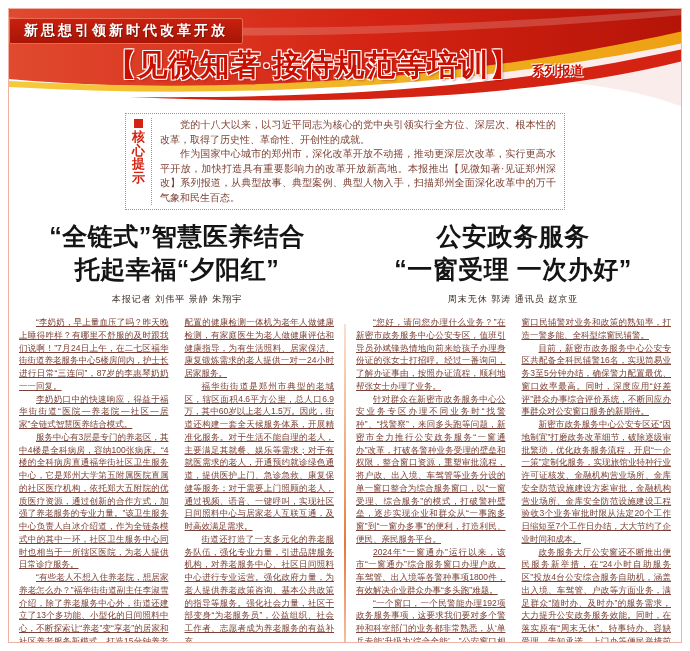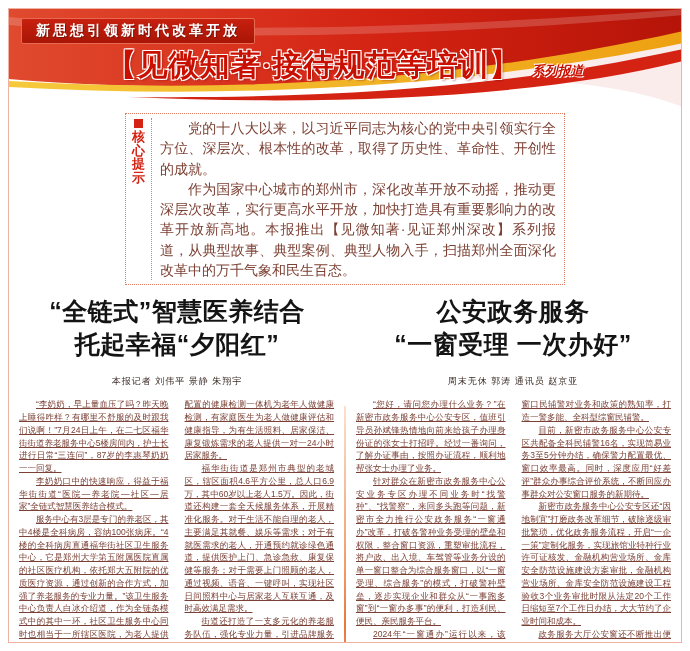--- a/index.html
+++ b/index.html
@@ -3,45 +3,45 @@
 <meta charset="utf-8">
 <style>
   * { margin:0; padding:0; box-sizing:border-box; }
   html,body { width:690px; height:651px; background:#fff; font-family:"Liberation Sans","DejaVu Sans",sans-serif; }
   .page { position:relative; width:690px; height:651px; background:#fff; padding:8px; }
   .frame { position:relative; width:674px; height:635px; border:1px solid #f0b2a2; background:#fff; overflow:hidden; }
 
   
   .banner { position:relative; width:100%; height:100px; overflow:hidden; }
   .banner svg { position:absolute; inset:0; }
-  .topline-box { position:absolute; left:12px; top:9px; padding:2px 14px 3px;
+  .topline-box { position:absolute; left:0; top:9px; padding:2px 14px 3px;
     background:linear-gradient(180deg,#c8200f,#a81505); border:1px solid #e86a52; border-radius:2px; }
   .topline-box span { color:#fff; font-weight:bold; font-size:14px; letter-spacing:3px;
     text-shadow:1px 1px 0 #7e0f05; }
   .banner-title-row { position:absolute; left:0; right:0; top:36px; text-align:center; white-space:nowrap; }
   .banner-title { font-family:"Liberation Serif","DejaVu Serif",serif; font-size:30px; font-weight:bold; color:#c90f00;
     text-shadow:-1px -1px 0 #fff,1px -1px 0 #fff,-1px 1px 0 #fff,1px 1px 0 #fff,2px 2px 2px rgba(120,0,0,.35); letter-spacing:1px; }
   .banner-title-suffix { font-size:13px; font-weight:bold; color:#c90f00;
-    text-shadow:-1px -1px 0 #fff,1px 1px 0 #fff; margin-left:11px;font-style:italic; }
+    text-shadow:-1px -1px 0 #fff,1px 1px 0 #fff; margin-left:11px; }
 
   
   .core-tips { position:relative; width:440px; margin:4px auto 0; display:flex;
     border:1px dotted #e07a60; padding:4px 8px 4px 4px; background:#fff; }
   .core-label { width:22px; display:flex; flex-direction:column; align-items:center;
     border-right:1px dotted #e07a60; padding:1px 4px 0 0; margin-right:8px; }
   .core-label .sq { width:9px; height:9px; background:#d42313; margin-bottom:2px; }
   .core-label span { display:block; color:#d42313; font-weight:bold; font-size:13px; line-height:1.05; }
   .core-text { flex:1; }
-  .core-text p { font-size:14px; line-height:1.45; color:#7c4034; text-align:justify; text-indent:2em; }
+  .core-text p { font-size:10px; line-height:1.45; color:#7c4034; text-align:justify; text-indent:2em; }
 
   
   .heads { display:flex; margin-top:6px; }
   .head-block { flex:1; text-align:center; padding:4px 6px 0; }
   .head-title { font-size:25px; line-height:1.3; font-weight:bold; color:#141414; letter-spacing:0.5px; }
-  .byline { margin-top:15px; font-size:9px; color:#3a2a24; letter-spacing:1px; }
+  .byline { margin-top:8px; font-size:9px; color:#3a2a24; letter-spacing:1px; }
 
   
   .bodies { display:flex; margin-top:10px; height:382px; }
   .article-body { flex:1; height:100%; padding:0 10px; column-count:2; column-gap:16px;
     overflow:hidden; }
   .article-body p { font-size:8.5px; line-height:1.5; color:#7b4136; text-align:justify;
     text-indent:2em;text-decoration:underline; }
   .v-divider { width:2px; height:96%; align-self:center;
     background:linear-gradient(180deg,#fbe0cf 0%,#f09a62 45%,#e8763a 60%,#fbe0cf 100%); }
 </style>

